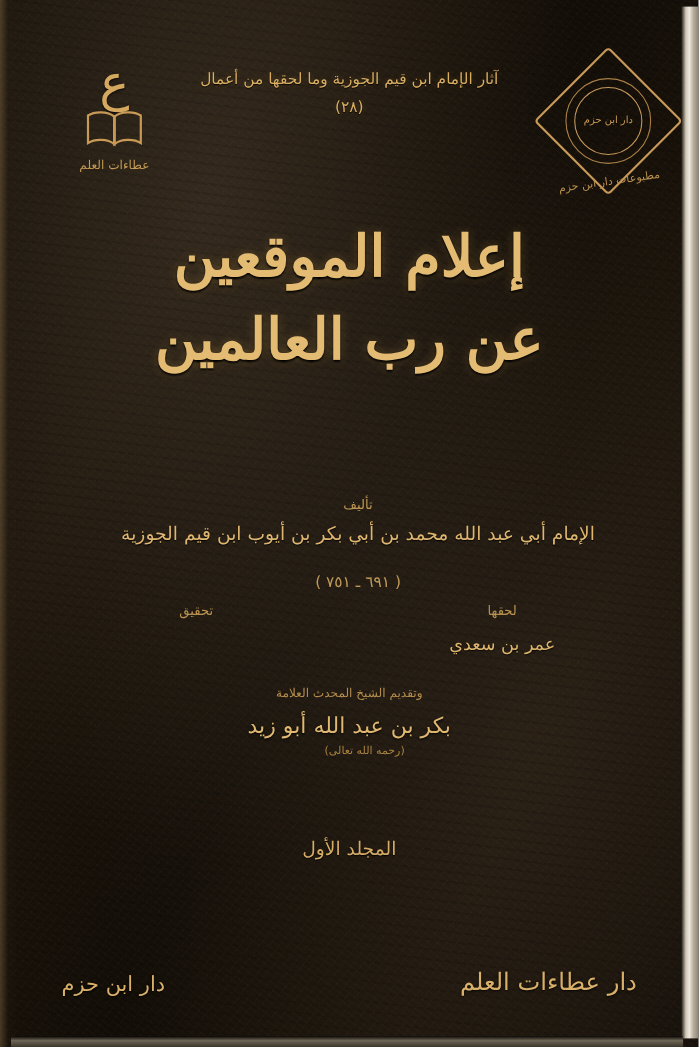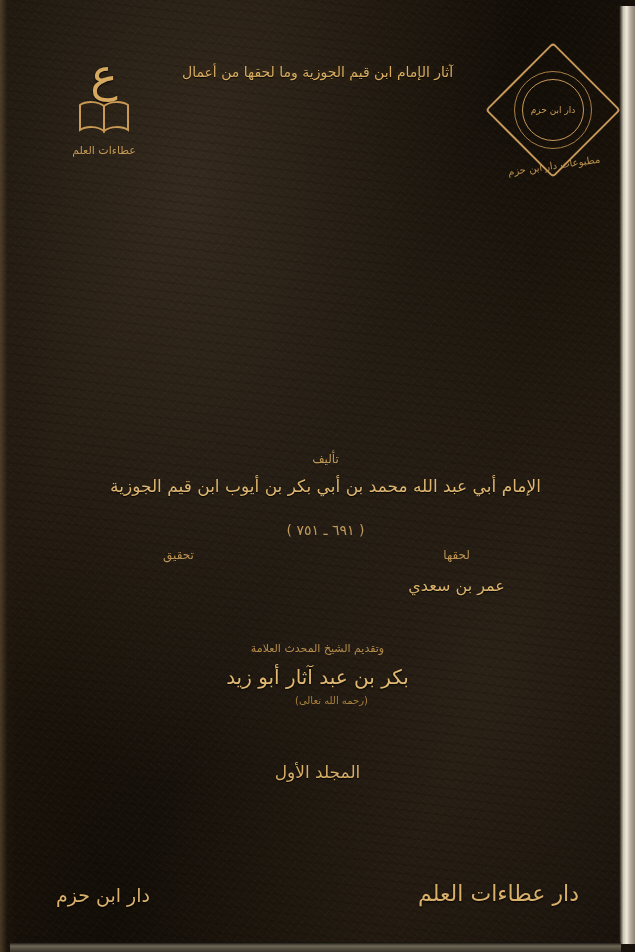--- a/index.html
+++ b/index.html
@@ -227,21 +227,21 @@
   .credit-name {
     margin-top: 14px;
     font-size: 16px;
     color: #dcb46c;
     text-shadow: 0 1px 1px rgba(0,0,0,0.85);
   }
 
   
   #foreword {
     position: absolute;
-    top: 642px;
+    top: 624px;
     left: 0;
     right: 0;
     text-align: center;
   }
   #foreword-label { font-size: 11px; color: #b48c4c; }
   #foreword-name {
     margin-top: 10px;
     font-size: 20px;
     color: #e0b871;
     text-shadow: 0 1px 2px rgba(0,0,0,0.9);
@@ -290,20 +290,21 @@
 
   <div id="grain"></div>
   <div id="spine-edge"></div>
   <div id="page-block"></div>
   <div id="bottom-edge"></div>
 
   <div id="top-row">
 
     <div id="series">
       <div id="series-title" class="gold">آثار الإمام ابن قيم الجوزية وما لحقها من أعمال</div>
+      <div id="series-number" class="gold">(٢٨)</div>
     </div>
 
     <div id="seal">
       <div class="ring"></div>
       <div class="ring2"></div>
       <div class="ring3"></div>
       <div class="seal-text">دار ابن حزم</div>
     </div>
     <div id="seal-caption">مطبوعات دار ابن حزم</div>
 
@@ -312,40 +313,44 @@
       <svg id="logo-book" viewBox="0 0 52 34" aria-hidden="true">
         <path d="M26 6 C20 1, 8 1, 2 5 L2 30 C8 26, 20 26, 26 31 Z" fill="none" stroke="#c89a56" stroke-width="2"></path>
         <path d="M26 6 C32 1, 44 1, 50 5 L50 30 C44 26, 32 26, 26 31 Z" fill="none" stroke="#c89a56" stroke-width="2"></path>
         <line x1="26" y1="6" x2="26" y2="31" stroke="#c89a56" stroke-width="2"></line>
       </svg>
       <div id="logo-name">عطاءات العلم</div>
     </div>
 
   </div>
 
+  <div id="title-block">
+    <div class="title-line">إعلام الموقعين</div>
+    <div class="title-line">عن رب العالمين</div>
+  </div>
 
   <div id="author-block">
     <div id="author-label">تأليف</div>
     <div id="author-name">الإمام أبي عبد الله محمد بن أبي بكر بن أيوب ابن قيم الجوزية</div>
     <div id="author-dates">( ٦٩١ ـ ٧٥١ )</div>
   </div>
 
   <div id="credits">
     <div class="credit-col">
       <div class="credit-label">لحقها</div>
       <div class="credit-name">عمر بن سعدي</div>
     </div>
     <div class="credit-col">
       <div class="credit-label">تحقيق</div>
     </div>
   </div>
 
   <div id="foreword">
     <div id="foreword-label">وتقديم الشيخ المحدث العلامة</div>
-    <div id="foreword-name">بكر بن عبد آثار أبو زيد</div>
+    <div id="foreword-name">بكر بن عبد الله أبو زيد</div>
     <div id="foreword-honorific">(رحمه الله تعالى)</div>
   </div>
 
   <div id="volume">المجلد الأول</div>
 
   <div id="publishers">
     <div class="pub">دار عطاءات العلم</div>
     <div class="pub small">دار ابن حزم</div>
   </div>
 

